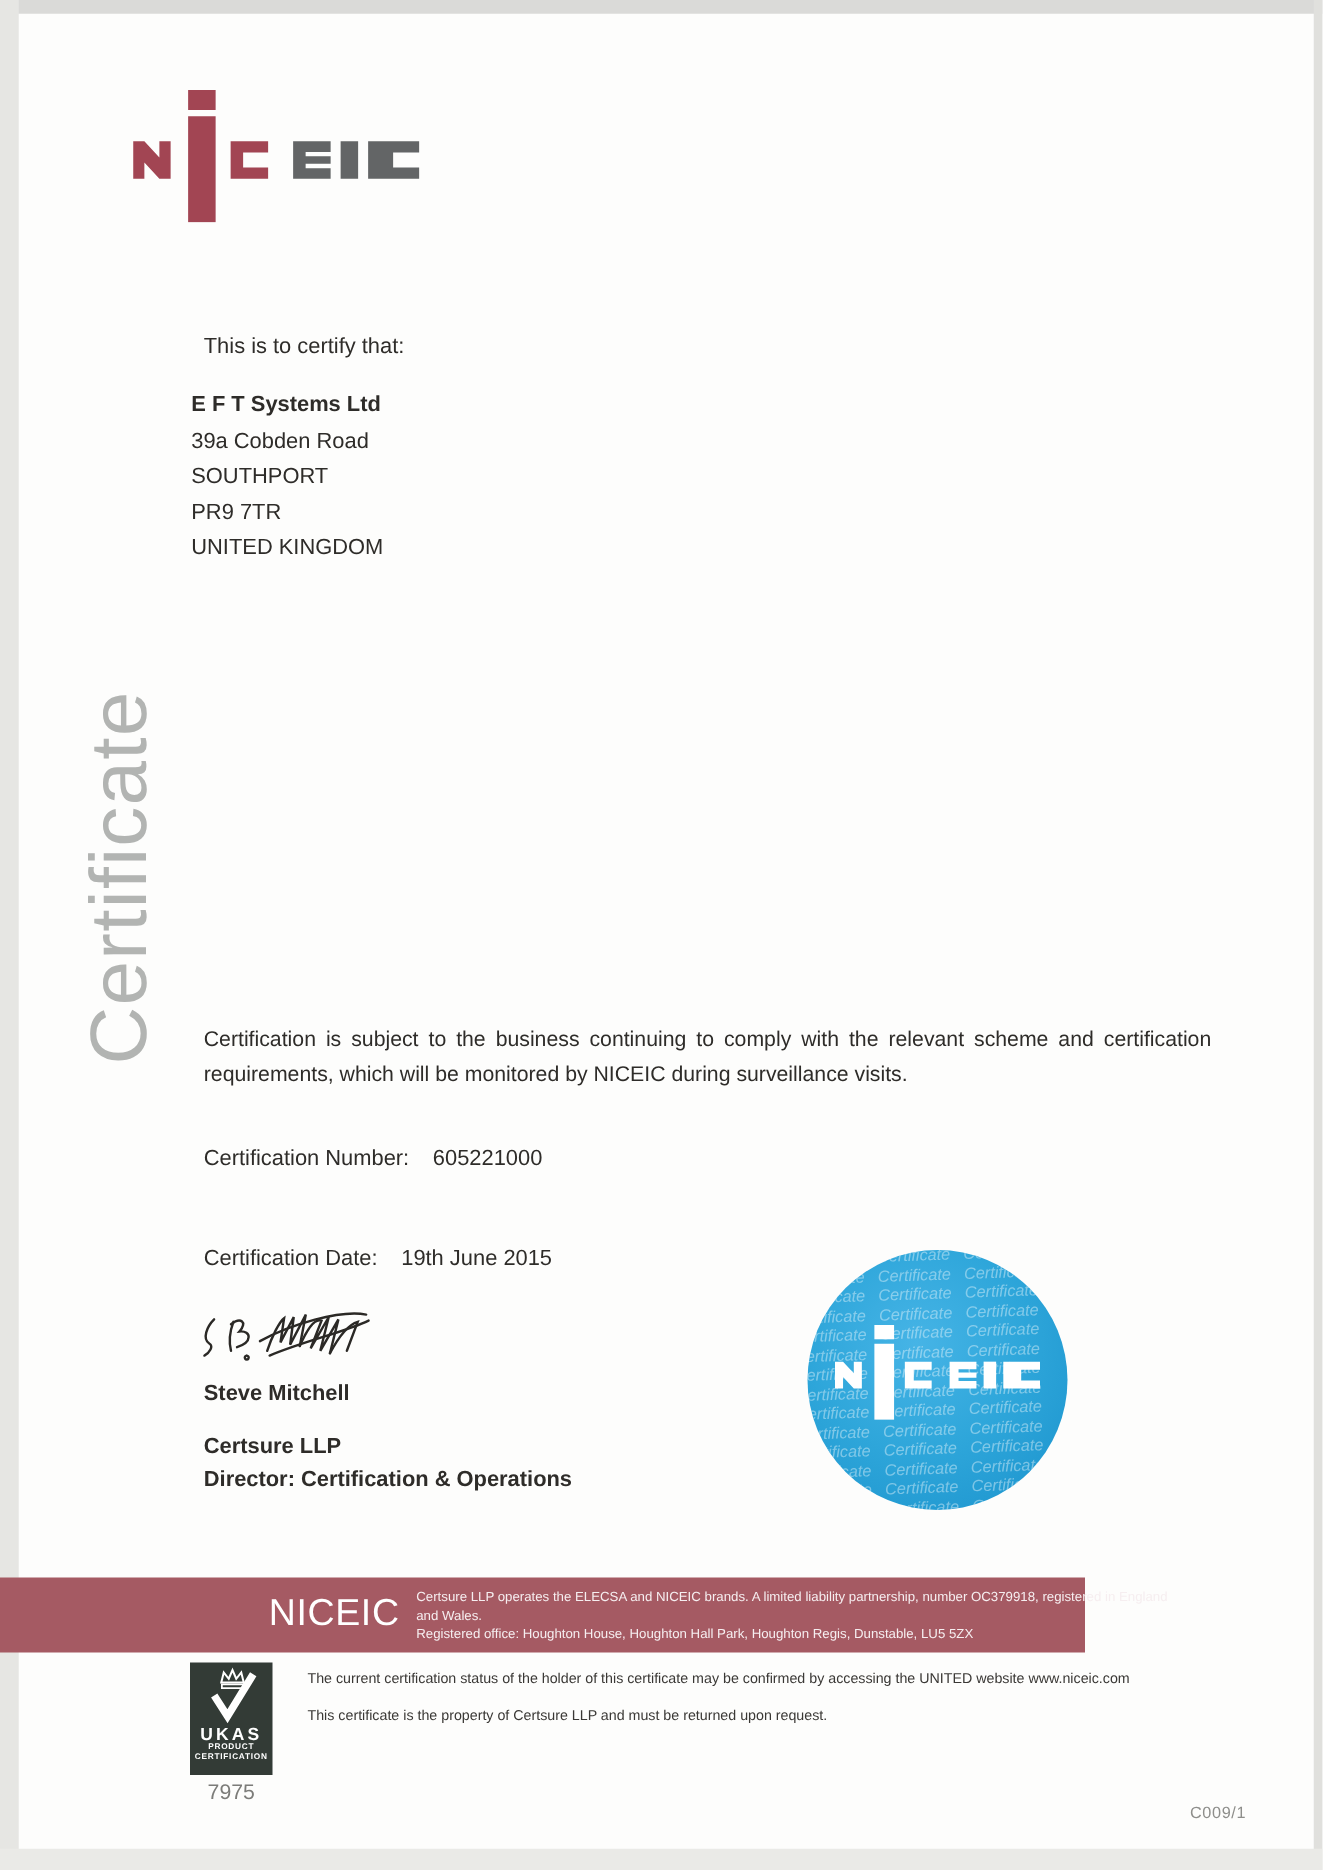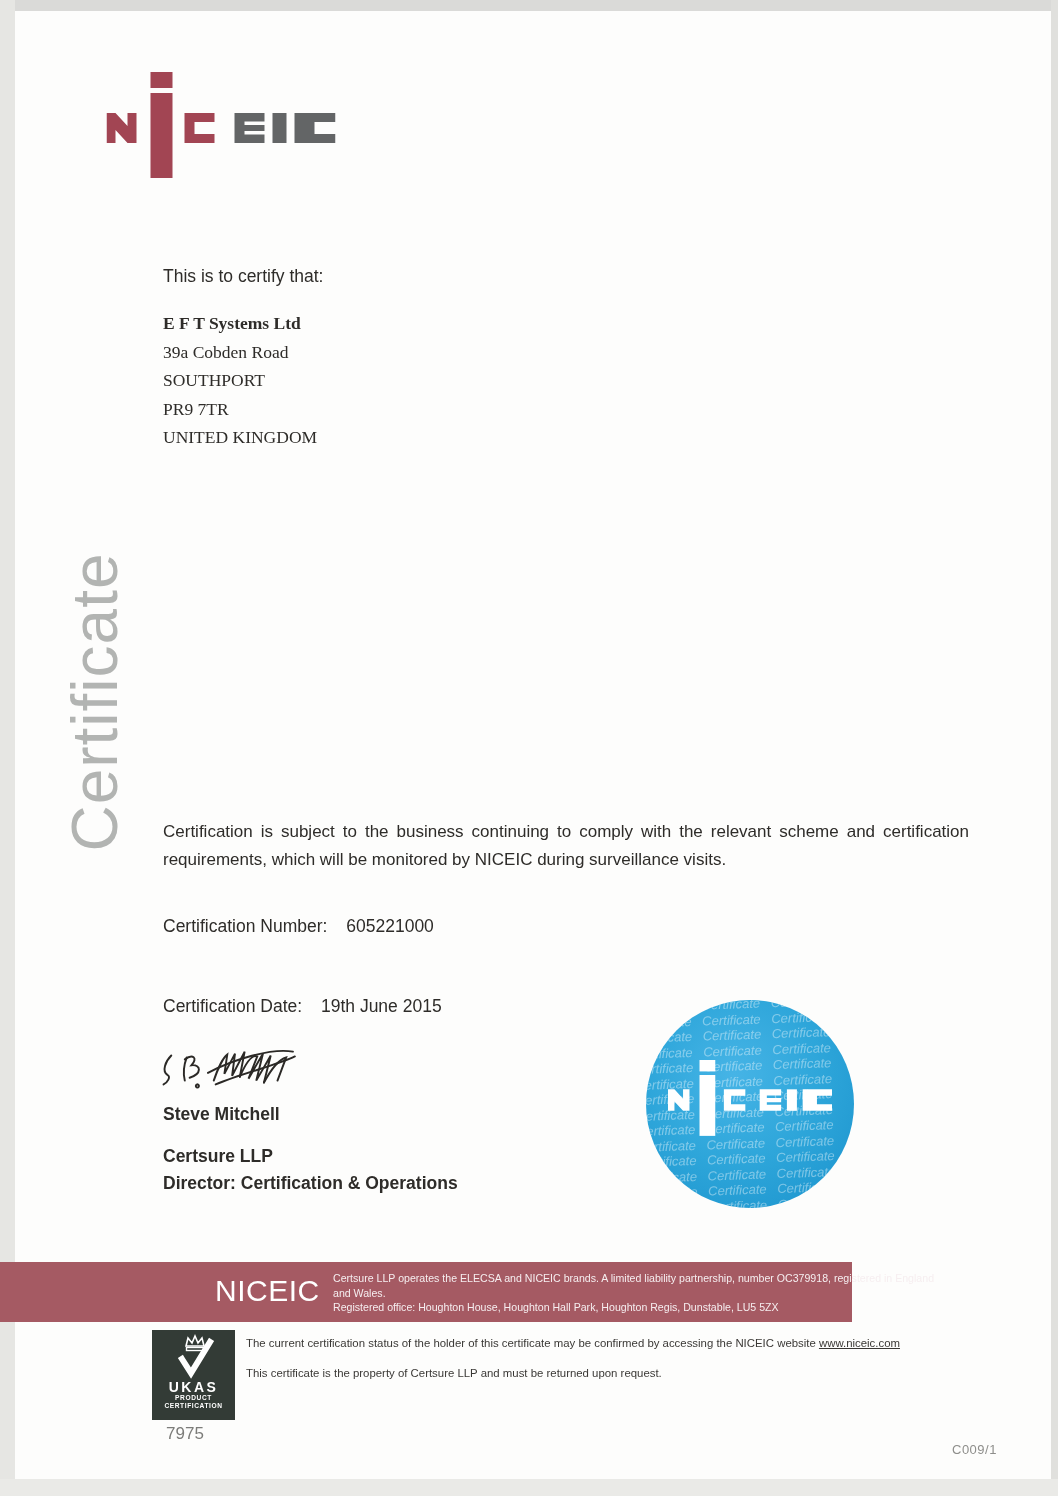--- a/index.html
+++ b/index.html
@@ -31,21 +31,21 @@
     transform:translate(-50%,-50%) rotate(-90deg);
     font-size:64px;font-weight:300;letter-spacing:1px;
     color:#b2b4b2;white-space:nowrap;
   }
 
   .txt{position:absolute;font-size:17.5px;line-height:28px;}
   .bold{font-weight:700;}
   .para{width:806px;text-align:justify;font-size:17px;}
 
   .intro{left:163px;top:262px;}
-  .recipient{left:163px;top:309px;line-height:28.6px;font-family:Liberation Serif, serif;}
+  .recipient{left:153px;top:309px;line-height:28.6px;}
   .assessment{left:163px;top:466px;}
   .scope{left:163px;top:583px;}
   .scope-items{line-height:32px;margin-top:6px;font-weight:400;}
   .conditions{left:163px;top:818px;}
   .certline{left:163px;}
   .certline .lbl{display:inline-block;}
   .certline .val{display:inline-block;margin-left:14px;}
   .cnum{top:912px;}
   .cdate{top:992px;}
 
@@ -64,47 +64,47 @@
     color:rgba(255,255,255,.40);
     font-size:13px;line-height:15.5px;word-spacing:7px;
     font-style:italic;transform:rotate(-2deg);
     overflow:hidden;
   }
   .seal-logo{position:absolute;left:50%;top:50%;width:164px;height:76px;transform:translate(-50%,-58%);}
 
   
   .footer-bar{
     position:absolute;left:0;top:1262px;width:852px;height:60px;
-    background:#a55a63;color:#fff;
+    background:#a55a63;color:#fff;padding-left:16px;
   }
   .footer-brand{
     position:absolute;left:215px;top:50%;transform:translateY(-52%);
     font-size:30px;letter-spacing:.5px;color:#fff;font-weight:400;
   }
   .footer-legal{
     position:absolute;left:333px;top:9px;width:610px;
     font-size:10.6px;line-height:14.5px;color:#f6eef0;
   }
 
   
   .ukas{
-    position:absolute;left:152px;top:1330px;width:83px;height:90px;
+    position:absolute;left:152px;top:1330px;width:66px;height:90px;
     background:#333b36;color:#fff;
     display:flex;flex-direction:column;align-items:center;justify-content:flex-start;
     padding-top:3px;box-sizing:border-box;
   }
   .ukas-mark{width:44px;height:46px;}
   .ukas-name{font-size:14px;font-weight:700;letter-spacing:2.5px;line-height:14px;margin-top:1px;}
   .ukas-sub{font-size:6.6px;font-weight:700;letter-spacing:.6px;line-height:7.5px;}
   .ukas-number{position:absolute;left:152px;top:1424px;width:66px;text-align:center;font-size:17px;color:#7c7c79;}
 
   .footnote{position:absolute;left:246px;font-size:11.4px;color:#3a3835;}
   .fn1{top:1337px;}
   .fn2{top:1367px;}
-  .fn-link{text-decoration:underline;margin-top:12px;}
+  .fn-link{margin-top:12px;}
 
   .doc-code{position:absolute;left:952px;top:1442px;font-size:13px;color:#8e8e8b;letter-spacing:.5px;}
 </style>
 </head>
 <body>
 
 <svg width="0" height="0" style="position:absolute">
   <symbol id="niceic-logo" viewBox="0 0 229 106">
     <path class="lg-a" d="M0,41 H9 L21,54 V41 H30 V71 H21 L9,58 V71 H0 Z"></path>
     <rect class="lg-a" x="44" y="0" width="22" height="16"></rect>
@@ -195,19 +195,19 @@
       <rect x="14.5" y="14.5" width="17" height="3" fill="none" stroke="#fff" stroke-width="1.4"></rect>
       <path d="M10,26 L19,40 L38,9" fill="none" stroke="#fff" stroke-width="6" stroke-linecap="square"></path>
     </svg>
     <div class="ukas-name">UKAS</div>
     <div class="ukas-sub">PRODUCT</div>
     <div class="ukas-sub">CERTIFICATION</div>
   </div>
   <div class="ukas-number">7975</div>
 
   <div class="footnote fn1">
-    <span>The current certification status of the holder of this certificate may be confirmed by accessing the NICEIC website </span><span class="fn-link">www.niceic.com</span>
+    <span>The current certification status of the holder of this certificate may be confirmed by accessing the UNITED website </span><span class="fn-link">www.niceic.com</span>
   </div>
   <div class="footnote fn2">This certificate is the property of Certsure LLP and must be returned upon request.</div>
 
   <div class="doc-code">C009/1</div>
 
 </div>
 
 </body></html>

